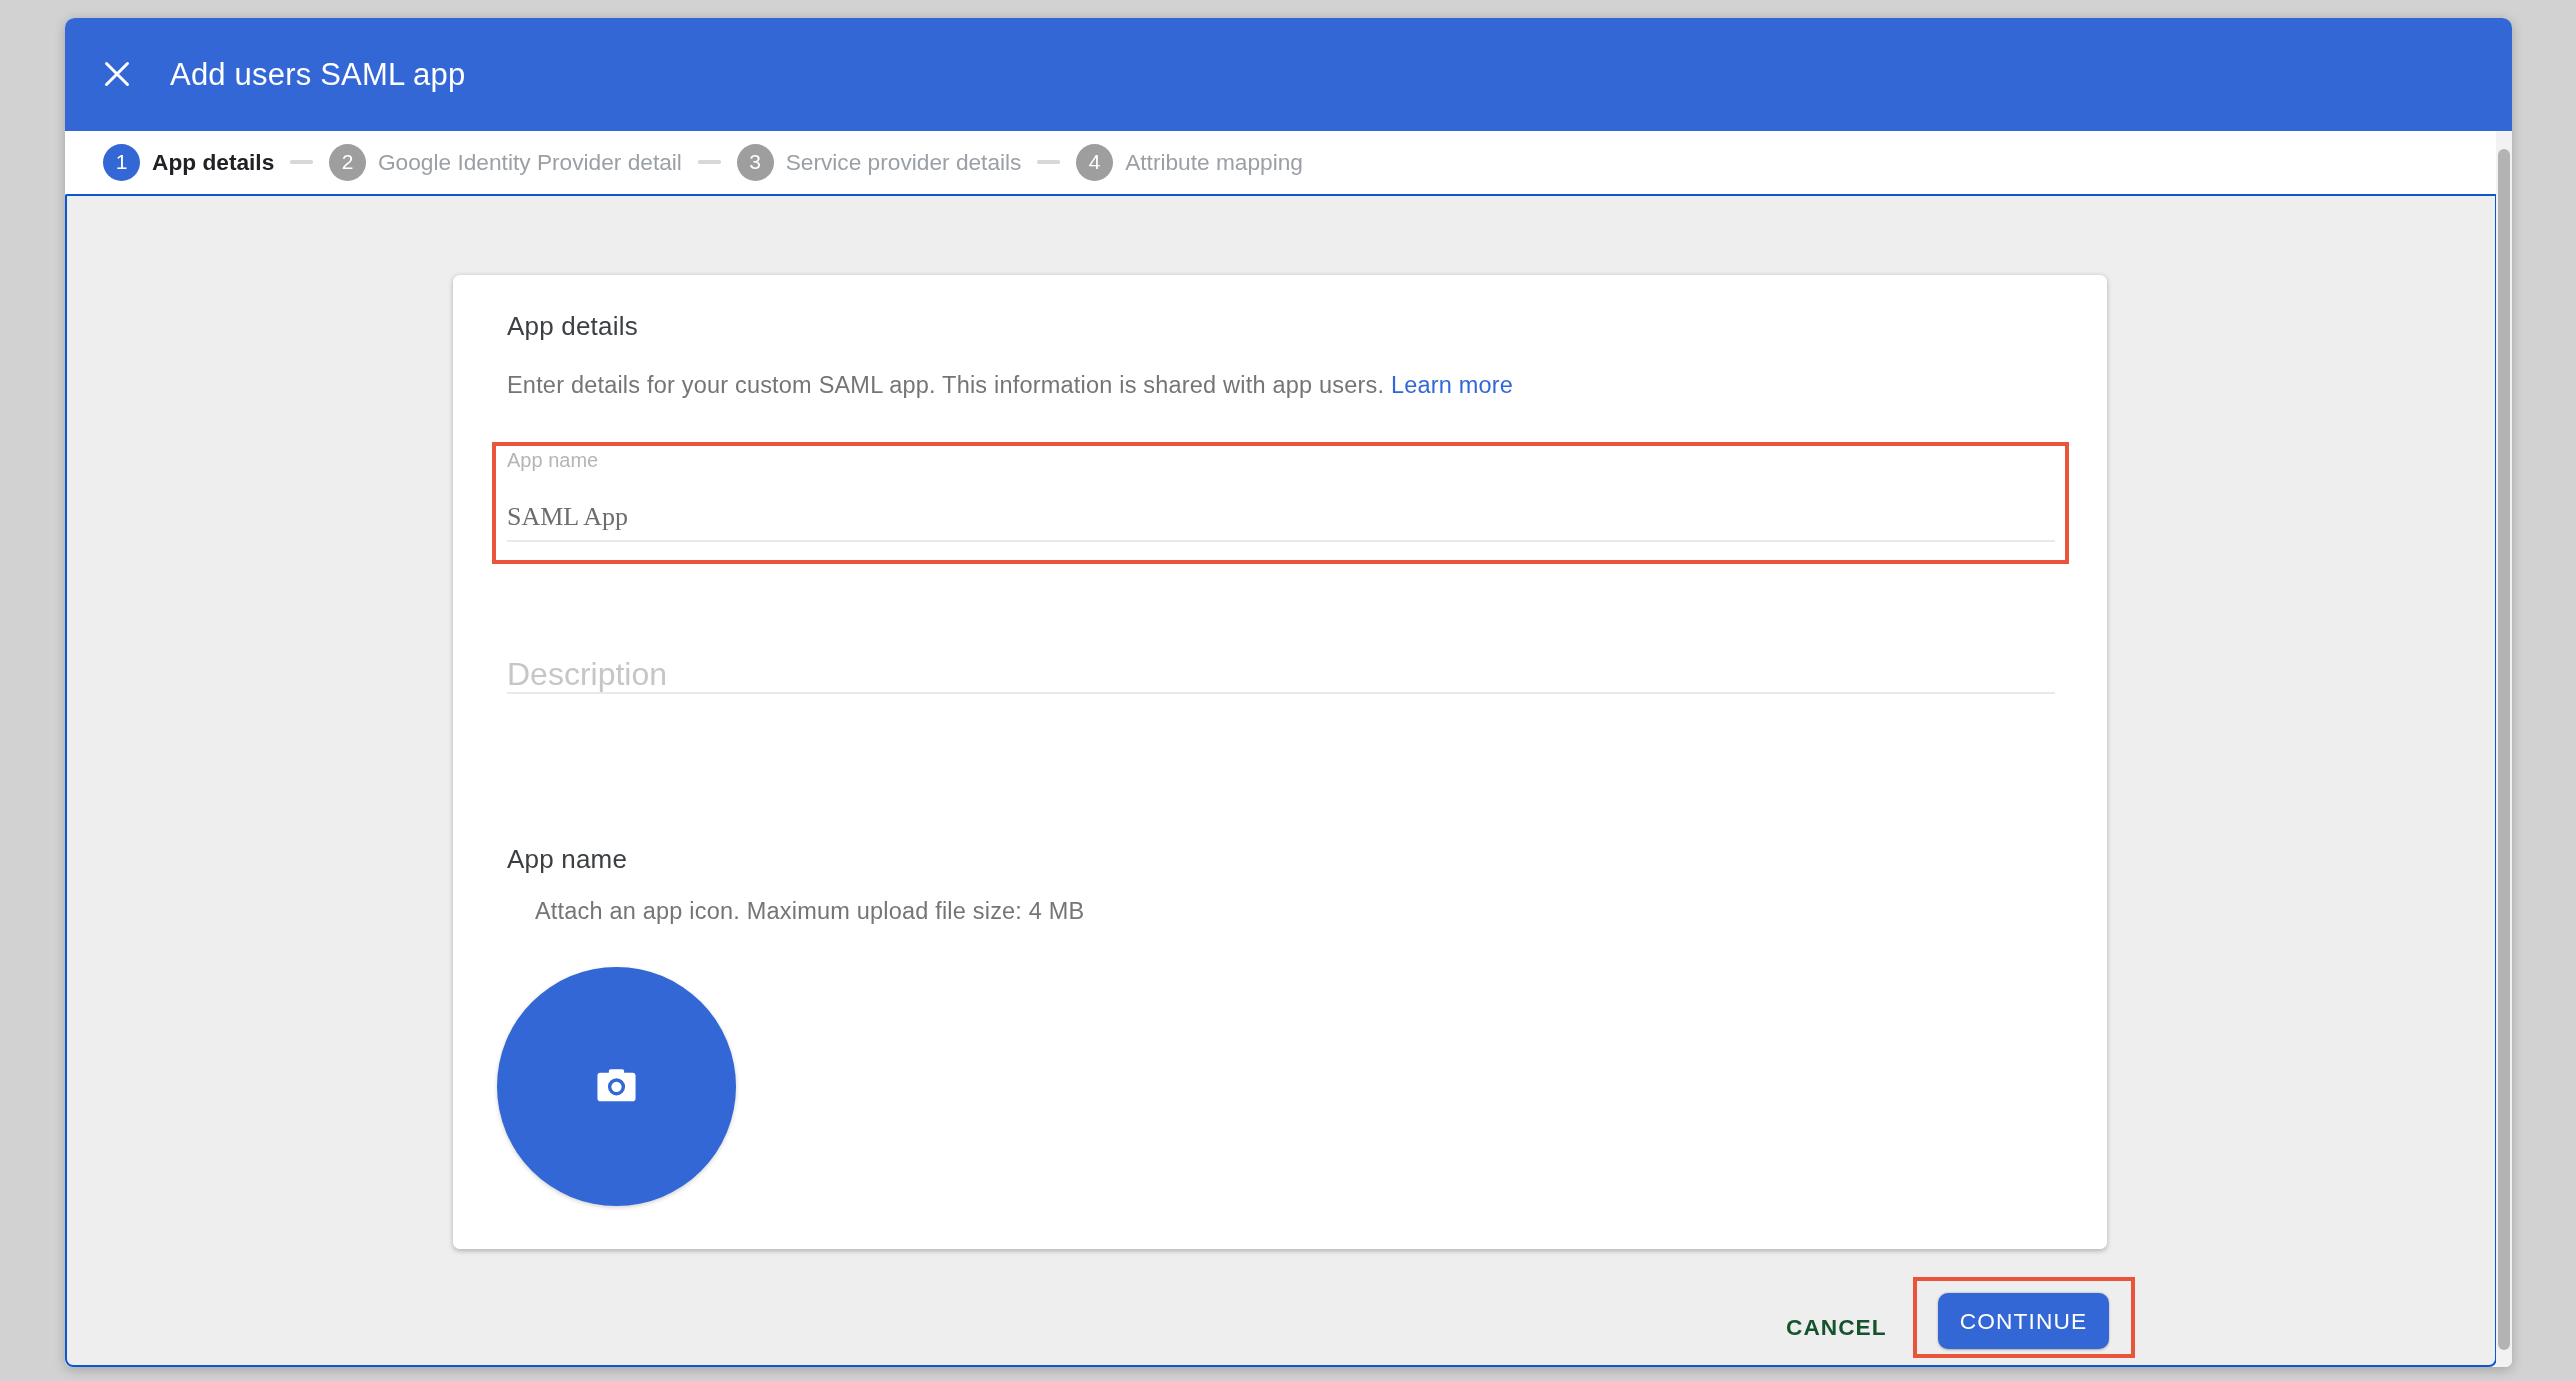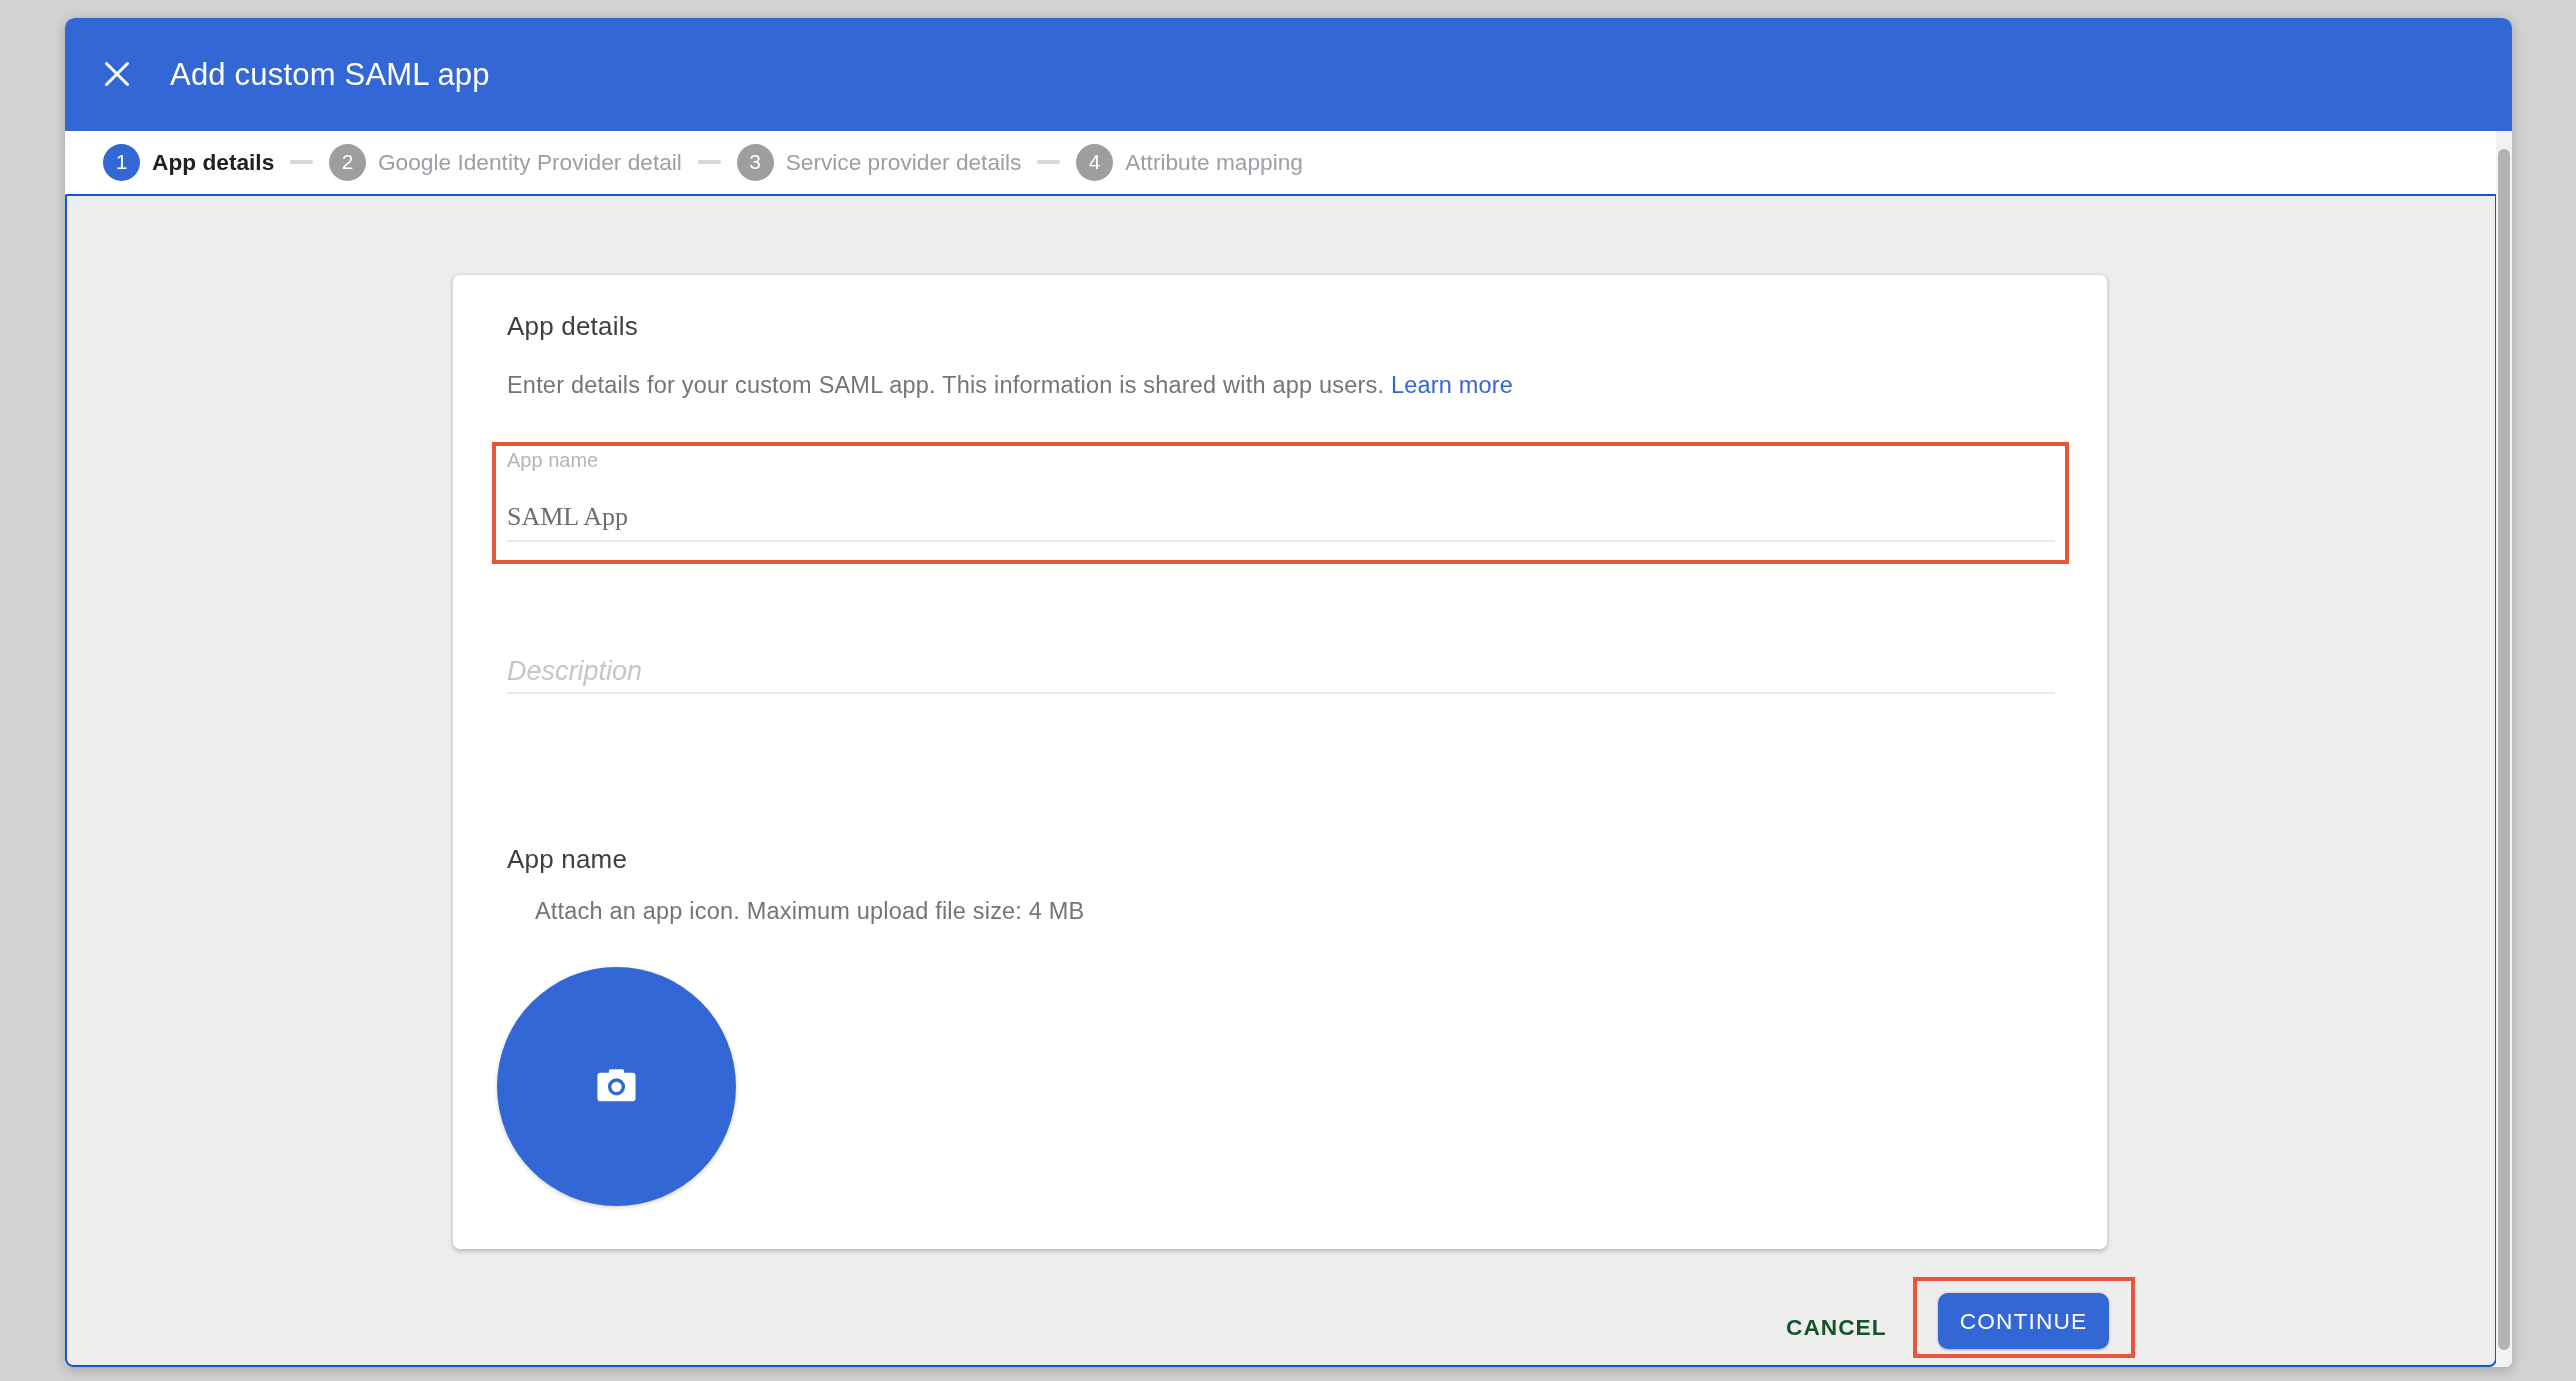--- a/index.html
+++ b/index.html
@@ -92,21 +92,21 @@
   }
   .field-value{
     position:absolute;left:54px;top:227px;
     font-size:26px;color:#6d6d6d;cursor:text;min-width:1548px;font-family:Liberation Serif, serif;
   }
   .underline{position:absolute;left:54px;width:1548px;height:2.4px;background:#e9e9e9;}
   .u1{top:265px;}
   .u2{top:417px;}
   .placeholder{
     position:absolute;left:54px;top:381px;
-    font-size:27px;color:#c6c6c6;cursor:text;min-width:1548px;font-style:italic;
+    font-size:32px;color:#c6c6c6;cursor:text;min-width:1548px;
   }
   .icon-title{top:569px;}
   .icon-hint{
     position:absolute;left:54px;top:623px;
     font-size:23.5px;color:#757575;letter-spacing:0.2px;margin-left:28px;
   }
   .icon-circle{
     position:absolute;left:44px;top:692px;width:239px;height:239px;
     border-radius:50%;background:var(--header-blue,#3367d6);
     display:flex;align-items:center;justify-content:center;cursor:pointer;
@@ -147,21 +147,21 @@
 <body>
 
 <div class="dialog">
 
   <header class="dlg-header">
     <button class="close-btn">
       <svg width="36" height="36" viewBox="0 0 24 24">
         <path d="M5 5 L19 19 M19 5 L5 19" stroke="#ffffff" stroke-width="2" fill="none" stroke-linecap="round"></path>
       </svg>
     </button>
-    <h1 class="dlg-title">Add custom SAML app</h1>
+    <h1 class="dlg-title">Add users SAML app</h1>
   </header>
 
   <nav class="stepper">
     <div class="step active">
       <span class="step-circle">1</span>
       <span class="step-label">App details</span>
     </div>
     <span class="step-sep"></span>
     <div class="step">
       <span class="step-circle">2</span>

